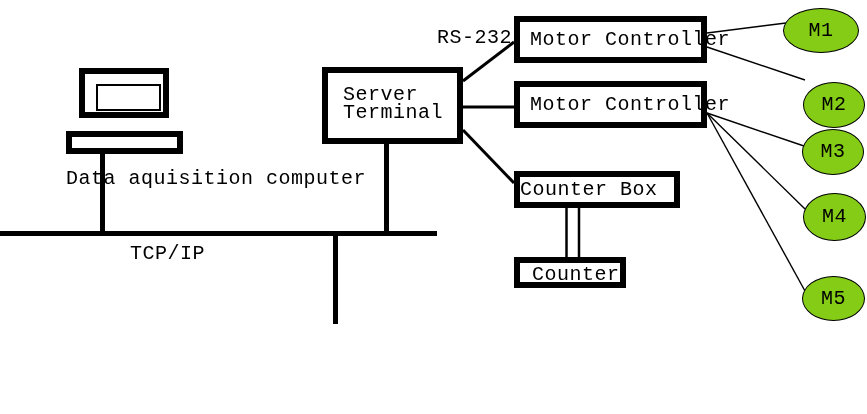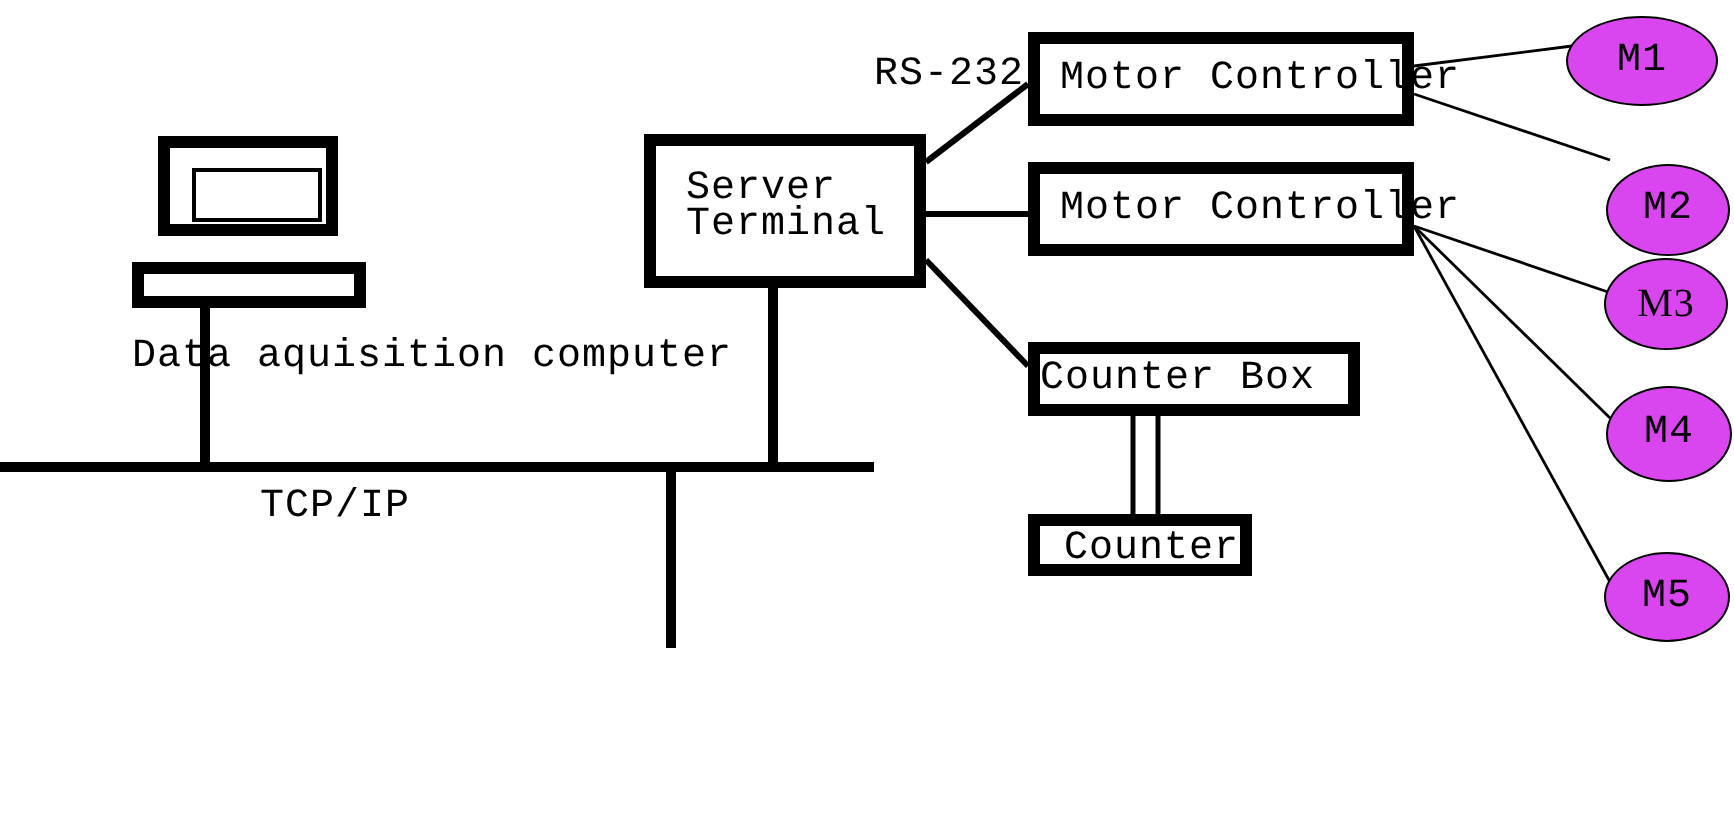--- a/index.html
+++ b/index.html
@@ -29,21 +29,21 @@
     line-height: 18px;
     letter-spacing: 0.5px;
     white-space: pre;
     color: #000000;
   }
   .flex-v { display: flex; align-items: center; }
   .ellipse {
     position: absolute;
     border: 1.6px solid #000000;
     border-radius: 50%;
-    background: #d946ef;
+    background: #84cc16;
     box-sizing: border-box;
     display: flex;
     align-items: center;
     justify-content: center;
     z-index: 2;
   }
   .floating-label {
     position: absolute;
     z-index: 3;
   }
@@ -58,21 +58,21 @@
   #terminal-server   { left: 322px; top: 67px;  width: 141px; height: 77px; padding: 13px 0 0 15px; }
   #motor-controller-1{ left: 514px; top: 16px;  width: 193px; height: 47px; padding-left: 10px; }
   #motor-controller-2{ left: 514px; top: 81px;  width: 193px; height: 47px; padding-left: 10px; }
   #counter-box       { left: 514px; top: 171px; width: 166px; height: 37px; padding-left: 0; }
   #counter           { left: 514px; top: 257px; width: 112px; height: 31px; padding: 3px 0 0 12px; }
   #histogram-memory  { left: 284px; top: 323px; width: 154px; height: 90px; padding: 12px 0 0 36px; }
 
   
   #motor-m1 { left: 783px; top: 8px;   width: 76px; height: 45px; }
   #motor-m2 { left: 803px; top: 82px;  width: 62px; height: 46px; }
-  #motor-m3 { left: 802px; top: 129px; width: 62px; height: 46px; font-family: Liberation Serif, serif; }
+  #motor-m3 { left: 802px; top: 129px; width: 62px; height: 46px; }
   #motor-m4 { left: 803px; top: 193px; width: 63px; height: 48px; }
   #motor-m5 { left: 802px; top: 276px; width: 63px; height: 45px; }
 
   
   #rs232-label    { left: 437px; top: 29px; }
   #data-acq-label { left: 66px;  top: 170px; }
   #tcpip-label    { left: 130px; top: 245px; }
 </style>
 </head>
 <body>

